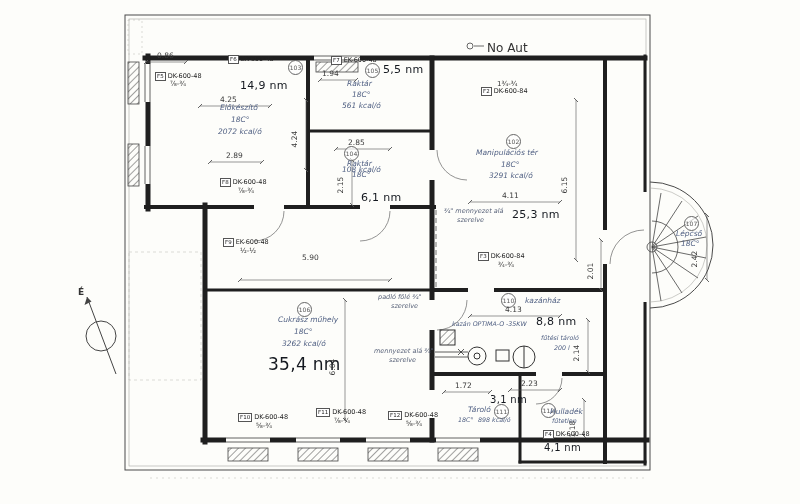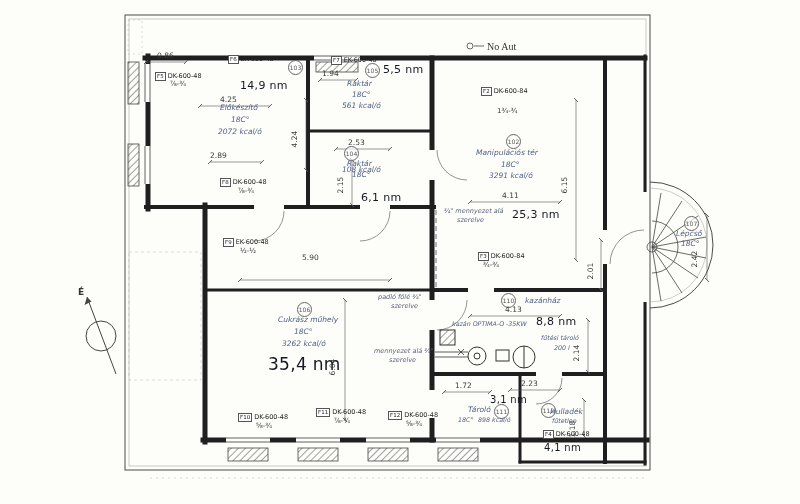--- a/index.html
+++ b/index.html
@@ -15,21 +15,21 @@
   .dim{font-size:7.5px;color:#3a3a3a;}
   .note{font-size:6.5px;color:#555f76;font-style:italic;}
   .vert{transform:rotate(-90deg);transform-origin:0 100%;}
   .door{font-size:6.5px;color:#222;display:flex;align-items:center;gap:2px;}
   .door .bx{border:1px solid #555;padding:0 1px;font-size:5.5px;line-height:1.3;background:#fff;}
   .frac{font-size:7px;color:#333;}
   .tag{position:absolute;width:13px;height:13px;border:1px solid #666;border-radius:50%;
        display:flex;align-items:center;justify-content:center;font-size:6px;color:#555;
        background:rgba(255,255,255,.65);}
   .north{font-size:9px;color:#333;font-weight:bold;}
-  .tinytxt{font-size:10px;color:#333;font-family:Liberation Serif, serif;}
+  .tinytxt{font-size:12px;color:#333;}
 </style>
 </head>
 <body>
 
 <div class="sheet">
 
   <svg class="plan" width="800" height="504" viewBox="0 0 800 504">
     <defs>
       <pattern id="hatch" width="5" height="5" patternTransform="rotate(45)" patternUnits="userSpaceOnUse">
         <line x1="0" y1="0" x2="0" y2="5" stroke="#444" stroke-width="1"></line>
@@ -237,22 +237,22 @@
   <div class="lbl hand" style="left:681px;top:240px">18C°</div>
 
   <div class="lbl hand tiny" style="left:452px;top:321px">kazán OPTIMA-O -35KW</div>
   <div class="lbl hand tiny" style="left:541px;top:335px">fűtési tároló</div>
   <div class="lbl hand tiny" style="left:554px;top:345px">200 l</div>
 
   <div class="lbl dim" style="left:157px;top:52px">0.86</div>
   <div class="lbl dim" style="left:322px;top:70px">1.94</div>
   <div class="lbl dim" style="left:220px;top:96px">4.25</div>
   <div class="lbl dim vert" style="left:298px;top:140px">4.24</div>
-  <div class="lbl dim" style="left:210px;top:152px">2.89</div>
-  <div class="lbl dim" style="left:348px;top:139px">2.53</div>
+  <div class="lbl dim" style="left:226px;top:152px">2.89</div>
+  <div class="lbl dim" style="left:348px;top:139px">2.85</div>
   <div class="lbl dim vert" style="left:344px;top:186px">2.15</div>
   <div class="lbl dim" style="left:502px;top:192px">4.11</div>
   <div class="lbl dim vert" style="left:568px;top:186px">6.15</div>
   <div class="lbl dim vert" style="left:594px;top:272px">2.01</div>
   <div class="lbl dim" style="left:302px;top:254px">5.90</div>
   <div class="lbl dim vert" style="left:336px;top:368px">6.04</div>
   <div class="lbl dim" style="left:505px;top:306px">4.13</div>
   <div class="lbl dim vert" style="left:580px;top:354px">2.14</div>
   <div class="lbl dim" style="left:455px;top:382px">1.72</div>
   <div class="lbl dim" style="left:521px;top:380px">2.23</div>
@@ -284,27 +284,27 @@
   <div class="lbl door" style="left:223px;top:238px">
     <span class="bx">F9</span>
     <span>EK-600-48</span>
   </div>
   <div class="lbl frac" style="left:240px;top:248px">½-½</div>
 
   <div class="lbl door" style="left:481px;top:87px">
     <span class="bx">F2</span>
     <span>DK-600-84</span>
   </div>
-  <div class="lbl frac" style="left:497px;top:108px">1¾-¾</div>
+  <div class="lbl frac" style="left:497px;top:81px">1¾-¾</div>
 
   <div class="lbl door" style="left:478px;top:252px">
     <span class="bx">F3</span>
     <span>DK-600-84</span>
   </div>
-  <div class="lbl frac" style="left:483px;top:262px">¾-¾</div>
+  <div class="lbl frac" style="left:498px;top:262px">¾-¾</div>
 
   <div class="lbl door" style="left:238px;top:413px">
     <span class="bx">F10</span>
     <span>DK-600-48</span>
   </div>
   <div class="lbl frac" style="left:256px;top:423px">⅝-¾</div>
 
   <div class="lbl door" style="left:316px;top:408px">
     <span class="bx">F11</span>
     <span>DK-600-48</span>

